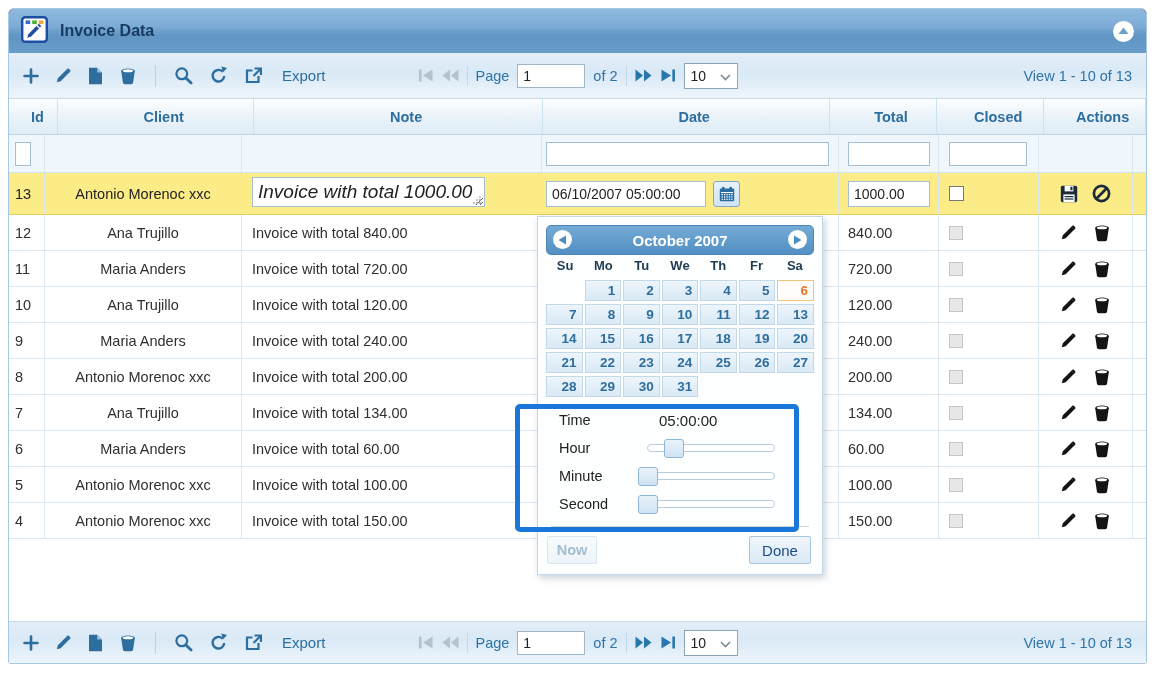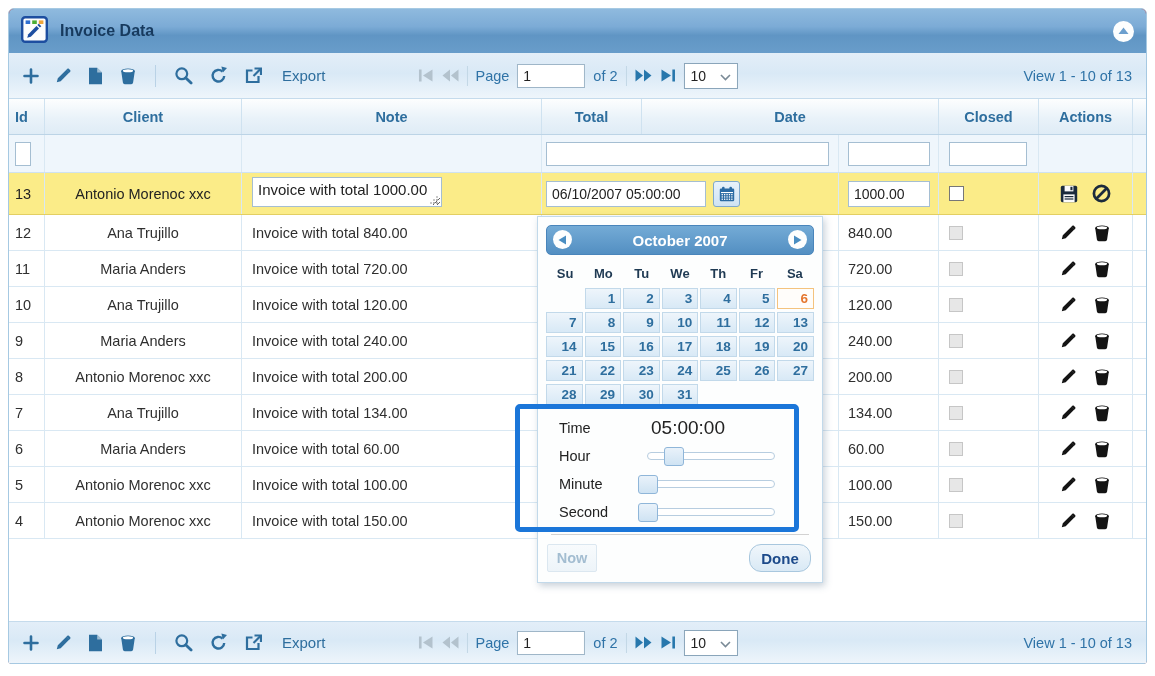--- a/index.html
+++ b/index.html
@@ -46,41 +46,41 @@
   .cell { height:100%; display:flex; align-items:center; border-right:1px solid #d9e8f3; }
   .c-id{width:36px; padding-left:6px;} .c-client{width:197px; justify-content:center;}
   .c-note{width:300px; padding-left:10px;} .c-date{width:297px; padding-left:4px;}
   .c-total{width:100px; padding-left:9px;} .c-closed{width:100px; padding-left:10px;}
   .c-actions{width:94px; justify-content:center; gap:16px;}
 
   .hdr { display:flex; height:36px; flex:0 0 36px;
     background:linear-gradient(180deg,#fdfefe 0%,#e9f2f9 55%,#dfecf6 100%);
     border-bottom:1px solid #bcd4e6; }
   .hdr .cell { font-weight:bold; color:#2e6e9e; font-size:14.5px; cursor:pointer;
-    border-right:1px solid #cfe2f0; }
+    border-right:1px solid #cfe2f0;margin-left:16px; }
   .hdr .c-client,.hdr .c-note,.hdr .c-date,.hdr .c-total,.hdr .c-closed,.hdr .c-actions
     { justify-content:center; padding-left:0; }
 
   .filter-row { display:flex; height:38px; flex:0 0 38px; background:#eff6fc;
     border-bottom:1px solid #cfe2f0; }
   .filter-row input[type=text] { height:24px; border:1px solid #a5bed2; background:#fff;
     font-family:inherit; font-size:13px; padding:0 3px; }
   .f-id{width:16px;} .f-date{width:283px;} .f-total{width:82px;} .f-closed{width:78px;}
 
   .row { display:flex; height:36px; flex:0 0 36px; background:#fff;
     border-bottom:1px solid #d9e8f3; font-size:14.5px; color:#2f2f2f; cursor:pointer; }
   .row .act { display:flex; color:#141414; cursor:pointer; }
   .row-check { width:14px; height:14px; appearance:none; background:#e7e7e7;
     border:1px solid #c6c6c6; }
 
   .edit-row { display:flex; height:42px; flex:0 0 42px; background:#fbec88;
     border-bottom:1px solid #e3cf62; font-size:14.5px; color:#222; }
   .note-wrap { position:relative; }
-  .note-area { width:190px; height:30px; border:1px solid #a5bed2; resize:both;
-    font-family:inherit; font-size:15px; padding:3px 5px; color:#222; background:#fff; overflow:hidden; }
+  .note-area { width:233px; height:30px; border:1px solid #a5bed2; resize:both;
+    font-family:inherit; font-size:19px; padding:3px 5px; color:#222; background:#fff; overflow:hidden;font-style:italic; }
   .grip { position:absolute; right:4px; bottom:6px; width:2px; height:2px; background:#b4b4b4;
     box-shadow:-3px 0 0 #b4b4b4, -6px 0 0 #c9c9c9, 0 -3px 0 #b4b4b4, -3px -3px 0 #c9c9c9, 0 -6px 0 #c9c9c9; }
   .date-input { width:160px; height:26px; border:1px solid #a5bed2; font-family:inherit;
     font-size:14px; padding:0 5px; color:#222; }
   .cal-btn { width:27px; height:26px; margin-left:7px; border:1px solid #7fa9cc;
     background:linear-gradient(180deg,#e8f2fa,#cfe3f3); border-radius:3px; color:#2a6ba3;
     display:flex; align-items:center; justify-content:center; cursor:pointer; }
   .total-input { width:82px; height:26px; border:1px solid #a5bed2; font-family:inherit;
     font-size:14px; padding:0 5px; color:#222; }
   .edit-check { width:15px; height:15px; appearance:none; background:#fff; border:1px solid #777; }
@@ -93,45 +93,45 @@
   .datepicker { position:absolute; left:537px; top:216px; width:286px; z-index:5;
     background:#fdfefe; border:1px solid #c2d9ea; box-shadow:2px 3px 7px rgba(60,90,120,.28);
     padding:8px; }
   .dp-header { height:30px; border-radius:5px; border:1px solid #4985bb;
     background:linear-gradient(180deg,#74abd6 0%,#538fc2 100%);
     display:flex; align-items:center; justify-content:center; position:relative;
     color:#fff; font-weight:bold; font-size:15px; }
   .dp-nav { position:absolute; width:19px; height:19px; border-radius:50%; background:#fdfefe;
     top:4px; display:flex; align-items:center; justify-content:center; cursor:pointer; }
   .dp-prev { left:6px; } .dp-next { right:6px; }
-  .dp-daynames { display:grid; grid-template-columns:repeat(7,1fr); margin-top:11px; }
+  .dp-daynames { display:grid; grid-template-columns:repeat(7,1fr); margin-top:3px; }
   .dp-dayname { text-align:center; font-weight:bold; color:#1f3a53; font-size:13px; height:19px; }
   .dp-grid { display:grid; grid-template-columns:repeat(7,1fr); gap:3px 2px; margin-top:3px; }
   .day { height:21px; display:flex; align-items:center; justify-content:flex-end;
     padding-right:5px; background:linear-gradient(180deg,#eef5fb,#d8e9f6);
     border:1px solid #c2d9ea; color:#2e6e9e; font-weight:bold; font-size:13.5px; cursor:pointer; }
   .day.empty { background:none; border:none; cursor:default; }
   .day.today { background:#fffdfa; border:1px solid #f4c37e; color:#e5762d; }
 
   .dp-time { margin-top:10px; padding-left:13px; }
   .t-row { display:flex; align-items:center; height:26px; margin-bottom:2px; }
   .t-label { width:80px; color:#222; font-size:14.5px; }
-  .t-value { color:#222; font-size:19px; margin-left:12px; }
+  .t-value { color:#222; font-size:15px; margin-left:20px; }
   .slider { position:relative; width:128px; height:8px; border:1px solid #b7cde0;
     background:#fff; border-radius:4px; margin-left:8px; }
   .handle { position:absolute; top:-6px; width:20px; height:19px; border-radius:3px;
     background:linear-gradient(180deg,#e9f2fa,#cfe3f3); border:1px solid #8fb6d9;
     transform:translateX(-50%); cursor:pointer; }
   .dp-sep { border-top:1px solid #d2d2d2; margin:9px 5px 0 5px; }
   .dp-buttons { display:flex; justify-content:space-between; margin-top:9px; padding:0 3px 2px 1px; }
   .btn-now { width:50px; height:28px; border:1px solid #dbe7f0; border-radius:2px;
     background:linear-gradient(180deg,#f8fbfd,#edf4f9); color:#a3bdd1; font-weight:bold;
     font-size:14.5px; font-family:inherit; }
-  .btn-done { width:62px; height:28px; border:1px solid #a8c7de; border-radius:12px;
-    background:linear-gradient(180deg,#f0f6fb,#d9e9f5); color:#1c4a8a; font-weight:bold;
+  .btn-done { width:62px; height:28px; border:1px solid #a8c7de; border-radius:2px;
+    background:linear-gradient(180deg,#f0f6fb,#d9e9f5); color:#1c4a8a; font-weight:normal;
     font-size:15px; font-family:inherit; cursor:pointer; }
 
   .highlight-box { position:absolute; left:515px; top:404px; width:284px; height:128px;
     border:5px solid #1b76d9; border-radius:5px; z-index:9; pointer-events:none; }
 </style>
 </head>
 <body>
 
 <div class="widget">
 
@@ -239,22 +239,22 @@
             </svg></span>
         </span>
     </div>
     <div class="view-info">View 1 - 10 of 13</div>
   </div>
 
   <div class="hdr">
     <div class="cell c-id">Id</div>
     <div class="cell c-client">Client</div>
     <div class="cell c-note">Note</div>
+    <div class="cell c-date">Date</div>
     <div class="cell c-total">Total</div>
-    <div class="cell c-date">Date</div>
     <div class="cell c-closed">Closed</div>
     <div class="cell c-actions">Actions</div>
   </div>
 
   <div class="filter-row">
     <div class="cell c-id">
         <input type="text" class="f-id" style="">
       </div>
     <div class="cell c-client"></div>
     <div class="cell c-note"></div>

